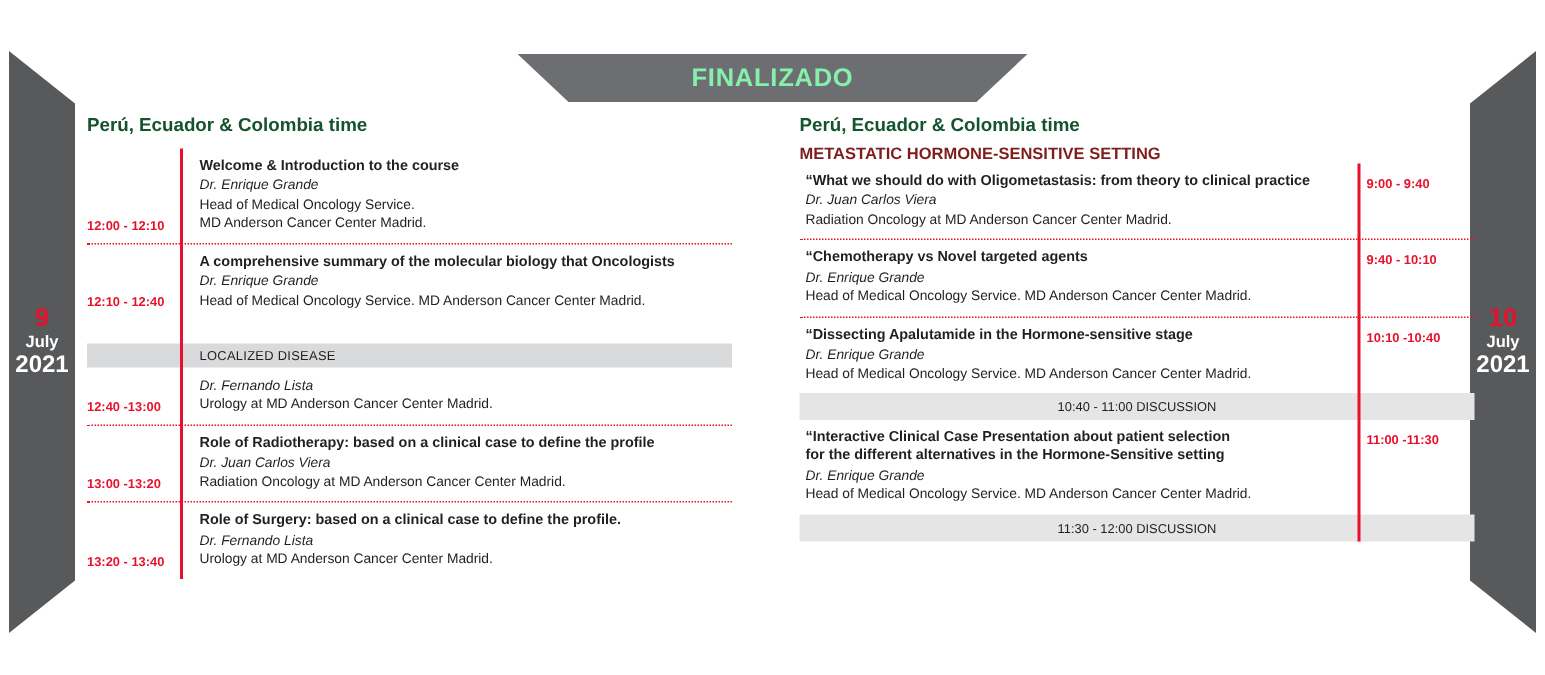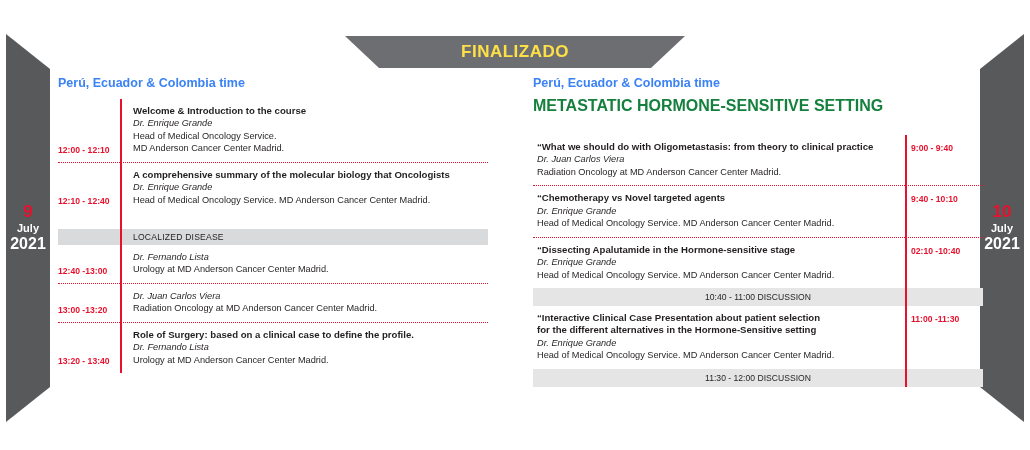--- a/index.html
+++ b/index.html
@@ -8,21 +8,21 @@
     background:#ffffff;
     font-family:"Liberation Sans", sans-serif;
     color:#231f20;
     position:relative;
     overflow:hidden;
   }
   
   .banner{
     position:absolute;left:345px;top:36px;width:340px;height:32px;
     background:#6d6e71;
-    color:#fde047;
+    color:#86efac;
     font-size:17px;font-weight:bold;letter-spacing:.5px;
     display:flex;align-items:center;justify-content:center;
     clip-path:polygon(0 0,100% 0,90% 100%,10% 100%);
   }
   
   .side{
     position:absolute;top:34px;width:44px;height:388px;
     background:#58595b;
   }
   .side.left{left:6px;clip-path:polygon(0 0,100% 9%,100% 91%,0 100%);}
@@ -36,24 +36,24 @@
   .side-month{color:#ffffff;font-size:11px;font-weight:bold;}
   .side-year{color:#ffffff;font-size:16px;font-weight:bold;}
   .side-wrap{position:absolute;top:34px;width:44px;height:388px;}
   .side-wrap.left{left:6px;}
   .side-wrap.right{right:6px;}
   
   .col{position:absolute;top:76px;}
   .col-left{left:58px;width:430px;}
   .col-right{left:533px;width:450px;}
   .col-head{
-    color:#3b82f6;font-size:12.5px;font-weight:bold;margin-bottom:9px;
+    color:#14532d;font-size:12.5px;font-weight:bold;margin-bottom:9px;
   }
   .col-sub{
-    color:#15803d;font-size:16px;font-weight:bold;margin:-2px 0 20px 0;
+    color:#7f1d1d;font-size:11px;font-weight:bold;margin:-2px 0 0 0;
   }
   
   .tl{position:relative;}
   .tl-line{
     position:absolute;left:62px;top:0;bottom:0;width:2px;background:#e8112d;
   }
   .row{
     display:flex;align-items:flex-end;
     border-bottom:1px dotted #e8112d;
     padding:6px 0 7px 0;
@@ -156,20 +156,21 @@
       <div class="time">12:40 -13:00</div>
       <div class="body">
         <div class="spk">Dr. Fernando Lista</div>
         <div class="aff">Urology at MD Anderson Cancer Center Madrid.</div>
       </div>
     </div>
 
     <div class="row">
       <div class="time">13:00 -13:20</div>
       <div class="body">
+        <div class="ttl">Role of Radiotherapy: based on a clinical case to define the profile</div>
         <div class="spk">Dr. Juan Carlos Viera</div>
         <div class="aff">Radiation Oncology at MD Anderson Cancer Center Madrid.</div>
       </div>
     </div>
 
     <div class="row nb">
       <div class="time">13:20 - 13:40</div>
       <div class="body">
         <div class="ttl">Role of Surgery: based on a clinical case to define the profile.</div>
         <div class="spk">Dr. Fernando Lista</div>
@@ -204,21 +205,21 @@
       </div>
       <div class="rtime">9:40 - 10:10</div>
     </div>
 
     <div class="rrow nb">
       <div class="rbody">
         <div class="ttl">“Dissecting Apalutamide in the Hormone-sensitive stage</div>
         <div class="spk">Dr. Enrique Grande</div>
         <div class="aff">Head of Medical Oncology Service. MD Anderson Cancer Center Madrid.</div>
       </div>
-      <div class="rtime">02:10 -10:40</div>
+      <div class="rtime">10:10 -10:40</div>
     </div>
 
     <div class="discussion">10:40 - 11:00  DISCUSSION</div>
 
     <div class="rrow nb">
       <div class="rbody">
         <div class="ttl">“Interactive Clinical Case Presentation about patient selection</div>
         <div class="ttl">for the different alternatives in the Hormone-Sensitive setting</div>
         <div class="spk">Dr. Enrique Grande</div>
         <div class="aff">Head of Medical Oncology Service. MD Anderson Cancer Center Madrid.</div>

